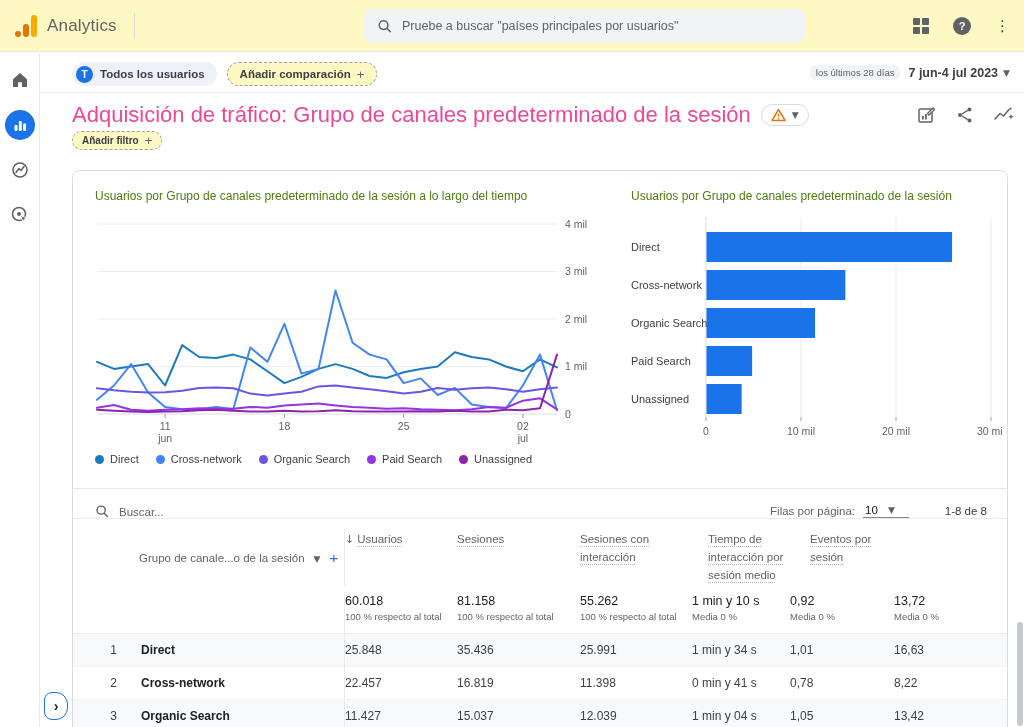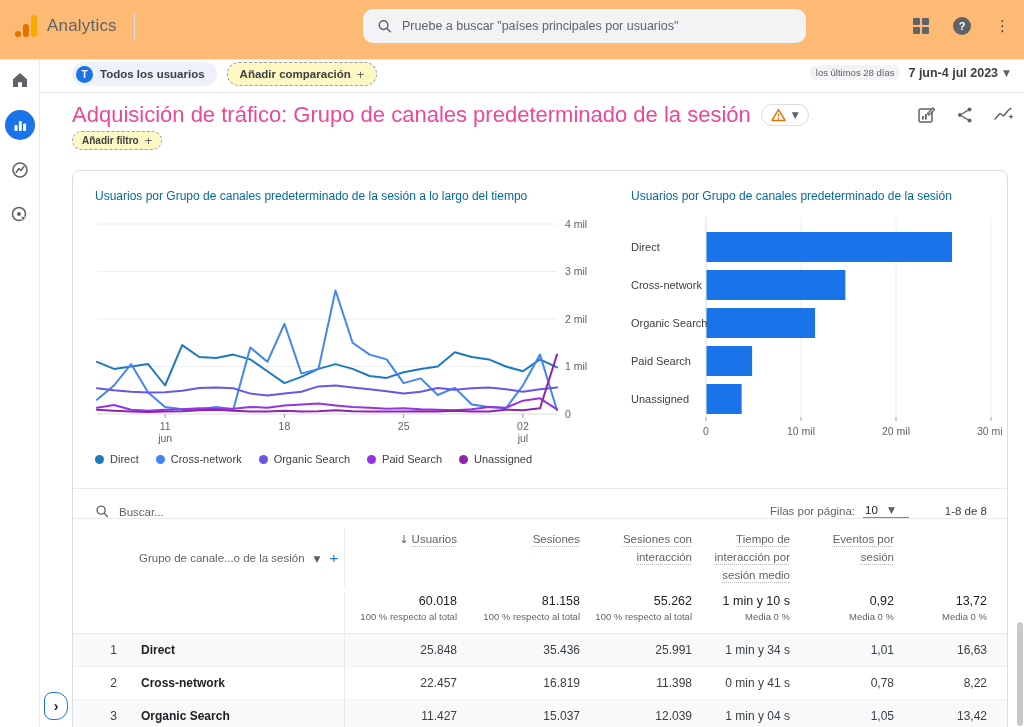--- a/index.html
+++ b/index.html
@@ -1,21 +1,21 @@
 <!DOCTYPE html>
 <html><head>
 <meta charset="utf-8">
 <style>
   * { box-sizing: border-box; margin: 0; padding: 0; }
   html,body { width:1024px; height:727px; }
   body { font-family:"Liberation Sans", sans-serif; background:#fff; color:#202124; }
   #screen { position:relative; width:1024px; height:727px; overflow:hidden; background:#fff; }
 
   
-  .app-header { position:absolute; top:0; left:0; width:1024px; height:60px; background:#fdba74; border-bottom:1px solid #e8eaed; z-index:5; }
+  .app-header { position:absolute; top:0; left:0; width:1024px; height:52px; background:#fef9c3; border-bottom:1px solid #e8eaed; z-index:5; }
   .logo-wrap { position:absolute; left:14px; top:13px; display:flex; align-items:center; gap:9px; }
   .ga-logo { position:relative; width:24px; height:24px; }
   .ga-logo .bar-tall { position:absolute; right:1px; top:1px; width:6px; height:22px; border-radius:3px; background:#f9ab00; }
   .ga-logo .bar-mid  { position:absolute; left:9px; top:10px; width:6px; height:13px; border-radius:3px; background:#e37400; }
   .ga-logo .dot      { position:absolute; left:1px; top:17px; width:6px; height:6px; border-radius:50%; background:#e37400; }
   .product-name { font-size:17px; color:#5f6368; letter-spacing:.2px; }
   .logo-divider { width:1px; height:26px; background:#dadce0; margin-left:8px; }
   .global-search { position:absolute; left:363px; top:9px; width:443px; height:34px; background:#f1f3f4; border-radius:10px; display:flex; align-items:center; padding:0 14px; gap:10px; }
   .global-search input { border:none; outline:none; background:transparent; font-size:12.5px; color:#3c4043; width:100%; font-family:inherit; }
   .global-search input::placeholder { color:#5f6368; }
@@ -48,40 +48,40 @@
   
   .title-row { position:absolute; left:72px; top:100px; right:10px; height:30px; display:flex; align-items:center; }
   .page-title { font-size:22px; color:#ec4899; }
   .warn-chip { margin-left:10px; height:22px; border:1px solid #dadce0; border-radius:12px; display:flex; align-items:center; gap:6px; padding:0 9px; }
   .title-actions { margin-left:auto; display:flex; gap:20px; align-items:center; }
   .filter-chip-row { position:absolute; left:72px; top:131px; }
   .chip-dashed.small { height:19px; font-size:10px; padding:0 9px; border-radius:10px; }
 
   
   .card { position:absolute; left:72px; top:170px; width:936px; height:600px; border:1px solid #dadce0; border-radius:8px; background:#fff; overflow:hidden; }
-  .chart-title { position:absolute; font-size:12px; color:#0369a1; }
+  .chart-title { position:absolute; font-size:12px; color:#4d7c0f; }
   #line-chart-title { left:22px; top:18px; }
   #bar-chart-title  { left:558px; top:18px; }
   #line-chart-svg { position:absolute; left:14px; top:42px; }
   #bar-chart-svg  { position:absolute; left:558px; top:36px; }
   .legend { position:absolute; left:22px; top:282px; display:flex; gap:17px; align-items:center; }
   .legend-item { display:flex; gap:6px; align-items:center; font-size:11px; color:#3c4043; }
   .legend-dot { width:9px; height:9px; border-radius:50%; }
 
   
   .table-area { position:absolute; left:0; top:317px; width:936px; }
   .search-row { height:31px; border-top:1px solid #e8eaed; border-bottom:1px solid #e8eaed; display:flex; align-items:flex-end; padding:0 22px; }
   .search-row input { border:none; outline:none; font-size:11.5px; color:#3c4043; width:220px; margin-left:10px; font-family:inherit; }
   .search-row input::placeholder { color:#5f6368; }
   .pager { margin-left:auto; display:flex; align-items:center; gap:8px; font-size:11.5px; color:#5f6368; }
   .rpp-value { color:#202124; border-bottom:1px solid #80868b; padding:0 14px 1px 2px; display:flex; align-items:center; gap:10px; }
   .pager-range { margin-left:28px; color:#3c4043; }
 
   .t-row { display:grid; grid-template-columns:272px 112px 123px 112px 98px 104px 93px; padding-right:22px; }
-  .t-cell { text-align:right; }
+  .t-cell { }
   .dim-cell { border-right:1px solid #e8eaed; text-align:left; }
   .t-head { padding-top:10px; padding-bottom:6px; min-height:73px; }
   .t-head .col-label { font-size:11.5px; color:#5f6368; line-height:16px; text-decoration:underline dotted #b6babf; text-underline-offset:3px; }
   .t-head .dim-cell { padding-left:66px; font-size:11.5px; color:#5f6368; display:flex; align-items:center; gap:9px; }
   .t-head .dim-cell .plus { color:#1a73e8; font-size:15px; line-height:14px; }
   .sort-arrow { font-family:"DejaVu Sans", sans-serif; color:#5f6368; font-size:11px; margin-right:3px; }
   .t-totals { height:42px; border-bottom:1px solid #e8eaed; }
   .t-totals .t-cell { padding-top:2px; }
   .t-totals .value { font-size:12.5px; color:#202124; }
   .t-totals .note { font-size:9.5px; color:#5f6368; margin-top:3px; }

